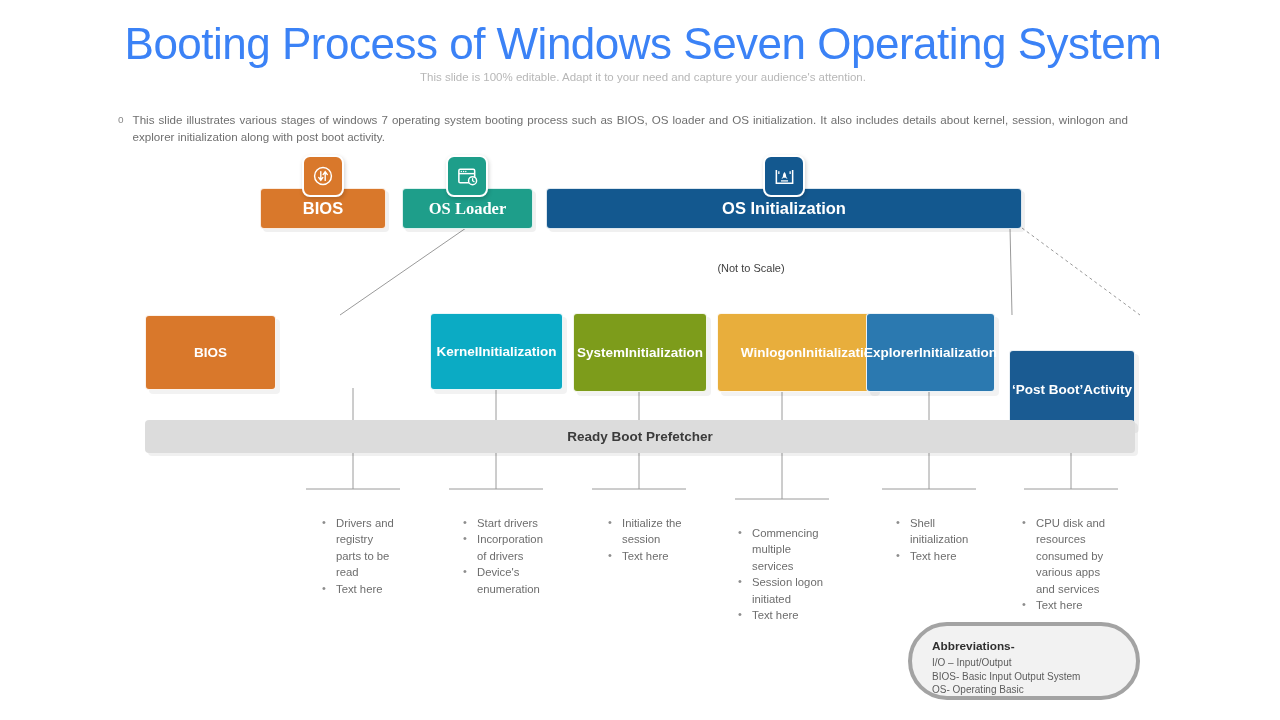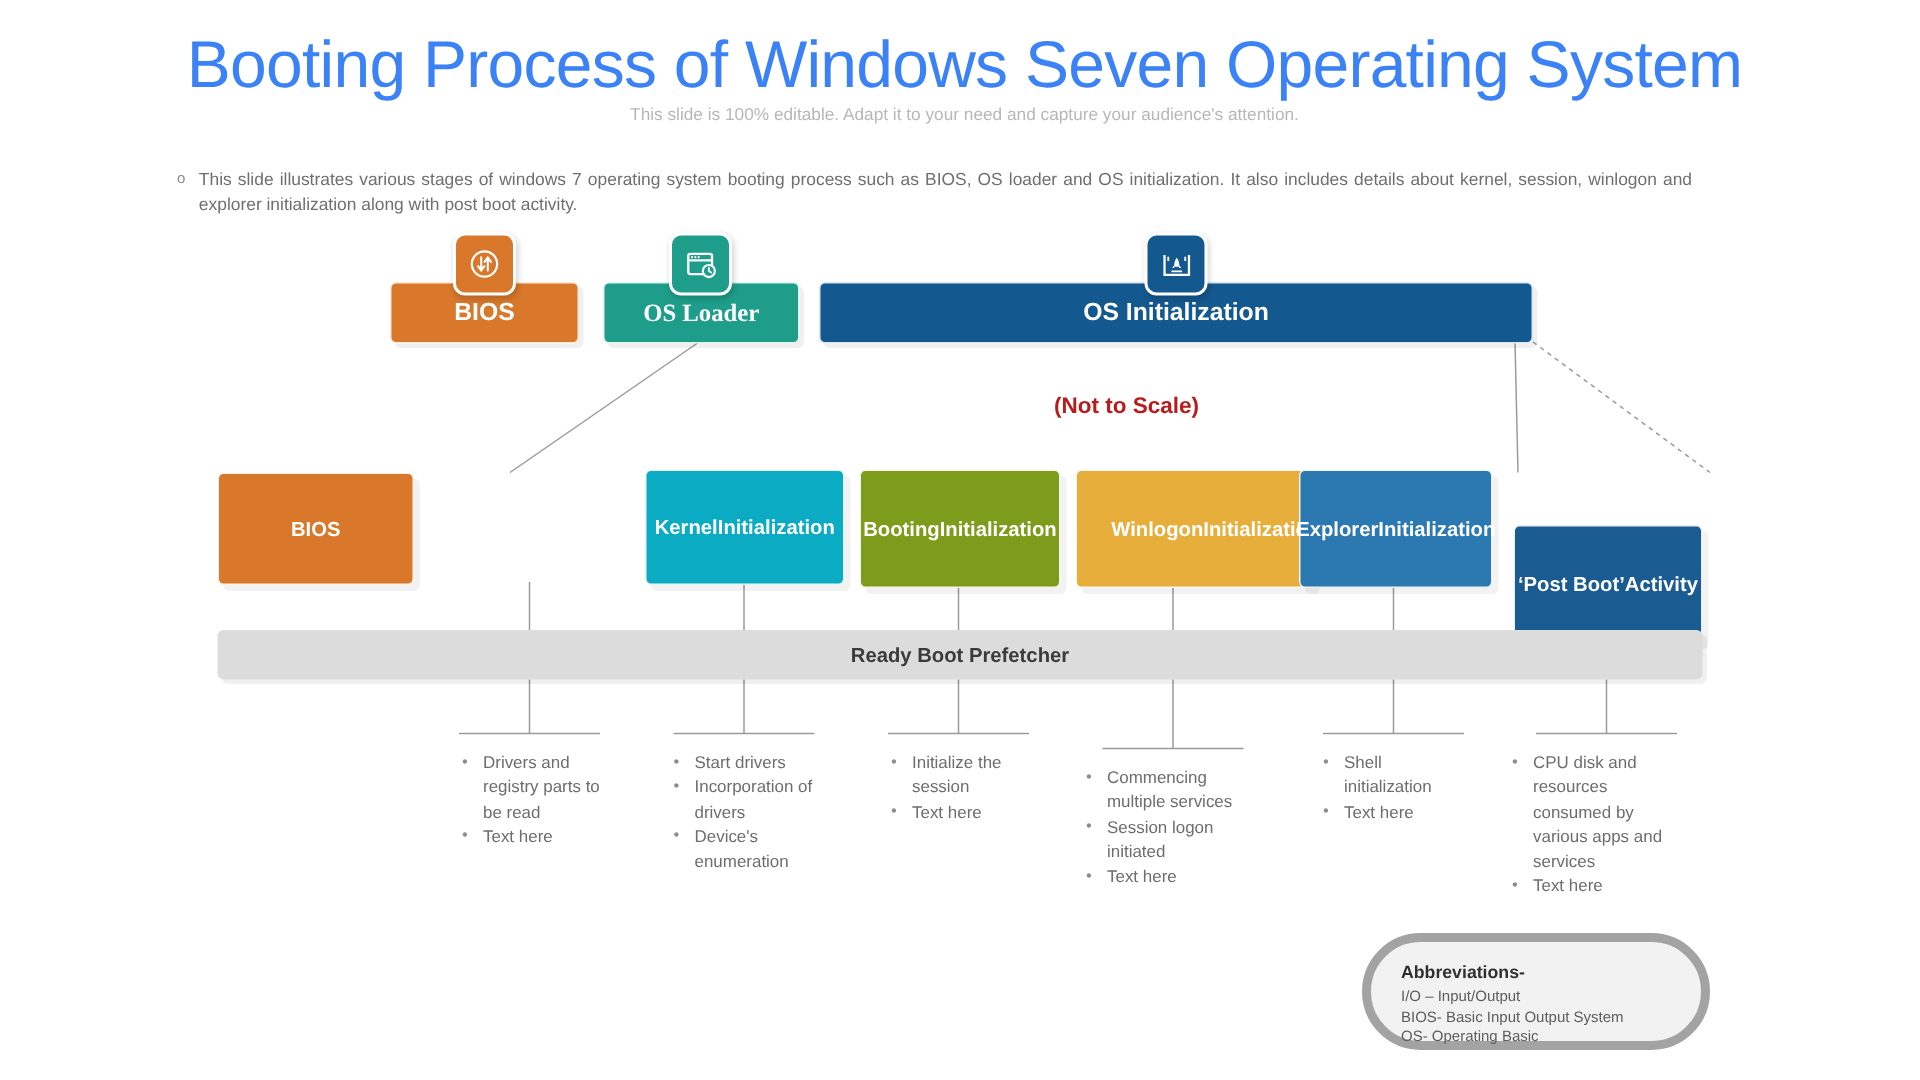--- a/index.html
+++ b/index.html
@@ -101,23 +101,23 @@
   #icon-loader { left: 446px; top: 155px; background: #1E9E8A; }
   #icon-osinit { left: 763px; top: 155px; background: #13588F; }
 
   
   .not-to-scale {
     position: absolute;
     left: 640px;
     top: 262px;
     width: 222px;
     text-align: center;
-    font-size: 15px;
-    font-weight: bold;
-    color: #b91c1c;
+    font-size: 11px;
+    font-weight: normal;
+    color: #404040;
   }
 
   
   .stage {
     position: absolute;
     top: 315px;
     border-radius: 4px;
     color: #ffffff;
     font-weight: bold;
     font-size: 13.5px;
@@ -159,21 +159,21 @@
   }
 
   
   .bullets {
     position: absolute;
     font-size: 11.3px;
     line-height: 16.4px;
     color: #6d6d6d;
   }
   .bullets ul {
-    margin: 0;
+    margin: 14px;
     padding: 0;
     list-style: none;
   }
   .bullets li {
     position: relative;
     padding-left: 16px;
     margin-bottom: 0;
   }
   .bullets li::before {
     content: "\2022";
@@ -185,21 +185,21 @@
   }
 
   
   .abbrev {
     position: absolute;
     left: 908px;
     top: 622px;
     width: 232px;
     height: 78px;
     background: #F2F2F2;
-    border: 6px solid #a3a3a3;
+    border: 4px solid #a3a3a3;
     border-radius: 39px;
     box-sizing: border-box;
     padding: 13px 0 0 20px;
   }
   .abbrev-title {
     font-size: 11.8px;
     font-weight: bold;
     color: #2f2f2f;
     margin-bottom: 3px;
   }
@@ -294,21 +294,21 @@
   <div class="not-to-scale">(Not to Scale)</div>
 
   <div class="stage" style="left: 145px; top: 315px; width: 129px; height: 73px; background: rgb(217, 120, 43);">
       <div>BIOS</div>
     </div>
   <div class="stage" style="left: 430px; top: 313px; width: 131px; height: 75px; background: rgb(11, 171, 196);">
       <div>Kernel</div>
       <div>Initialization</div>
     </div>
   <div class="stage" style="left: 573px; top: 313px; width: 132px; height: 77px; background: rgb(125, 156, 27);">
-      <div>Booting</div>
+      <div>System</div>
       <div>Initialization</div>
     </div>
   <div class="stage" style="left: 717px; top: 313px; width: 129px; height: 77px; background: rgb(232, 174, 60); padding-left: 28px;">
       <div>Winlogon</div>
       <div>Initialization</div>
     </div>
   <div class="stage" style="left: 866px; top: 313px; width: 127px; height: 77px; background: rgb(43, 121, 176);">
       <div>Explorer</div>
       <div>Initialization</div>
     </div>

